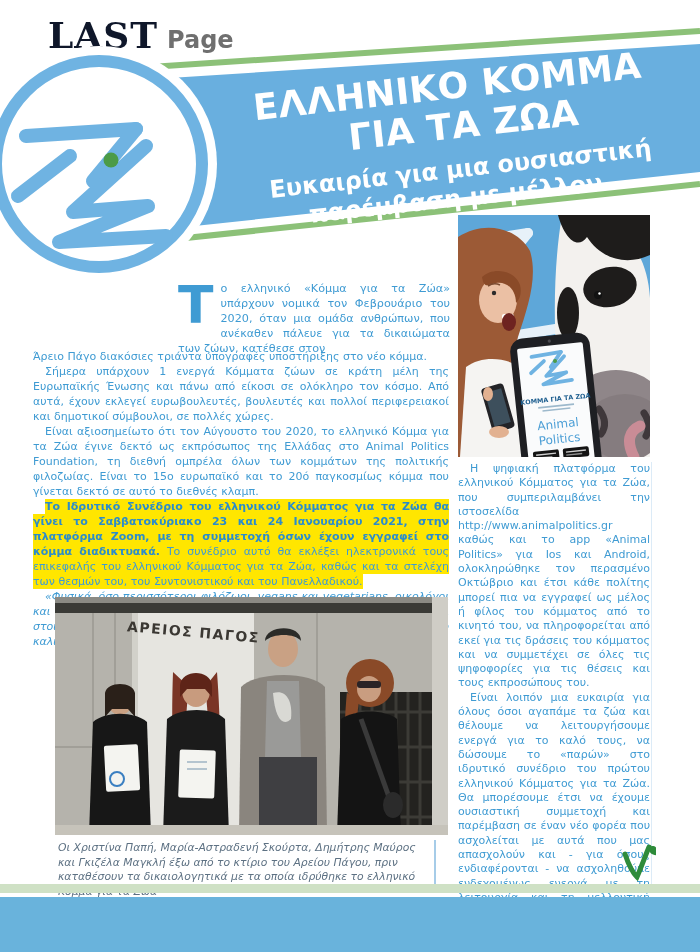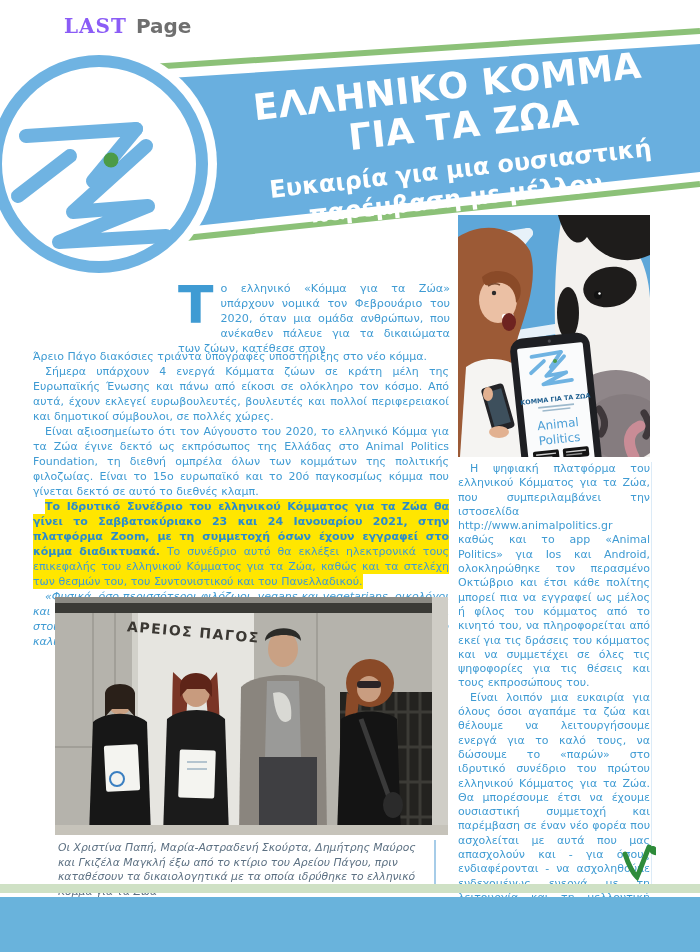--- a/index.html
+++ b/index.html
@@ -5,22 +5,22 @@
   html,body{margin:0;padding:0;}
   body{
     width:700px;height:952px;position:relative;overflow:hidden;
     background:#ffffff;
     font-family:"DejaVu Sans", sans-serif;
   }
   .abs{position:absolute;}
 
   
   #masthead{left:48px;top:14px;white-space:nowrap;}
-  #masthead .last{font-family:"DejaVu Serif", serif;font-weight:bold;font-size:20px;color:#8b5cf6;letter-spacing:1px;margin-left:16px;}
-  #masthead .page{font-family:"DejaVu Sans", sans-serif;font-weight:bold;font-size:20px;color:#6f6f6f;margin-left:9px;}
+  #masthead .last{font-family:"DejaVu Serif", serif;font-weight:bold;font-size:36px;color:#0f172a;letter-spacing:1px;}
+  #masthead .page{font-family:"DejaVu Sans", sans-serif;font-weight:bold;font-size:24px;color:#6f6f6f;margin-left:9px;}
 
   
   #header-art{left:0;top:0;width:700px;height:300px;pointer-events:none;}
 
   
   .bodytext{color:#3f9bd3;text-align:justify;}
   #para-narrow{left:178px;top:281px;width:272px;font-size:11.2px;line-height:15px;}
   #dropcap{float:left;font-size:52px;line-height:44px;font-weight:bold;color:#3f9bd3;margin:2px 7px 0 0;}
   #col-main{left:33px;top:349px;width:416px;font-size:11px;line-height:15px;}
   #col-main p{margin:0;text-indent:12px;}
@@ -151,21 +151,21 @@
   </svg>
 </div>
 
 <div class="abs bodytext" id="para-narrow">
   <span id="dropcap">Τ</span>
   <span>ο ελληνικό «Κόμμα για τα Ζώα» υπάρχουν νομικά τον Φεβρουάριο του 2020, όταν μια ομάδα ανθρώπων, που ανέκαθεν πάλευε για τα δικαιώματα των ζώων, κατέθεσε στον</span>
 </div>
 
 <div class="abs bodytext" id="col-main">
   <p class="noindent">Άρειο Πάγο διακόσιες τριάντα υπογραφές υποστήριξης στο νέο κόμμα.</p>
-  <p>Σήμερα υπάρχουν 4 ενεργά Κόμματα ζώων σε κράτη μέλη της Ευρωπαϊκής Ένωσης και πάνω από είκοσι σε ολόκληρο τον κόσμο. Από αυτά, έχουν εκλεγεί ευρωβουλευτές, βουλευτές και πολλοί περιφερειακοί και δημοτικοί σύμβουλοι, σε πολλές χώρες.</p>
+  <p>Σήμερα υπάρχουν 1 ενεργά Κόμματα ζώων σε κράτη μέλη της Ευρωπαϊκής Ένωσης και πάνω από είκοσι σε ολόκληρο τον κόσμο. Από αυτά, έχουν εκλεγεί ευρωβουλευτές, βουλευτές και πολλοί περιφερειακοί και δημοτικοί σύμβουλοι, σε πολλές χώρες.</p>
   <p>Είναι αξιοσημείωτο ότι τον Αύγουστο του 2020, το ελληνικό Κόμμα για τα Ζώα έγινε δεκτό ως εκπρόσωπος της Ελλάδας στο Animal Politics Foundation, τη διεθνή ομπρέλα όλων των κομμάτων της πολιτικής φιλοζωίας. Είναι το 15ο ευρωπαϊκό και το 20ό παγκοσμίως κόμμα που γίνεται δεκτό σε αυτό το διεθνές κλαμπ.</p>
   <p><span class="hl hl-bold">Το Ιδρυτικό Συνέδριο του ελληνικού Κόμματος για τα Ζώα θα γίνει το Σαββατοκύριακο 23 και 24 Ιανουαρίου 2021, στην πλατφόρμα Zoom, με τη συμμετοχή όσων έχουν εγγραφεί στο κόμμα διαδικτυακά.</span><span class="hl"> Το συνέδριο αυτό θα εκλέξει ηλεκτρονικά τους επικεφαλής του ελληνικού Κόμματος για τα Ζώα, καθώς και τα στελέχη των θεσμών του, του Συντονιστικού και του Πανελλαδικού.</span></p>
   <p class="quote">«Φυσικά, όσο περισσότεροι φιλόζωοι, vegans και vegetarians, οικολόγοι και γενικά άνθρωποι που θέλουν να είναι χρήσιμοι στα ζώα, στη φύση και στους ανθρώπους, συμμετέχουν σε αυτή την πολιτική γιορτή, τόσο καλύτερα θα μπορεί το νεοσύστατο</p>
 </div>
 
 <div class="abs bodytext" id="col-right">
   <p>Η ψηφιακή πλατφόρμα του ελληνικού Κόμματος για τα Ζώα, που συμπεριλαμβάνει την ιστοσελίδα http://www.animalpolitics.gr καθώς και το app «Animal Politics» για Ios και Android, ολοκληρώθηκε τον περασμένο Οκτώβριο και έτσι κάθε πολίτης μπορεί πια να εγγραφεί ως μέλος ή φίλος του κόμματος από το κινητό του, να πληροφορείται από εκεί για τις δράσεις του κόμματος και να συμμετέχει σε όλες τις ψηφοφορίες για τις θέσεις και τους εκπροσώπους του.</p>
   <p>Είναι λοιπόν μια ευκαιρία για όλους όσοι αγαπάμε τα ζώα και θέλουμε να λειτουργήσουμε ενεργά για το καλό τους, να δώσουμε το «παρών» στο ιδρυτικό συνέδριο του πρώτου ελληνικού Κόμματος για τα Ζώα. Θα μπορέσουμε έτσι να έχουμε ουσιαστική συμμετοχή και παρέμβαση σε έναν νέο φορέα που ασχολείται με αυτά που μας απασχολούν και - για όσους ενδιαφέρονται - να ασχοληθούμε ενδεχομένως ενεργά με τη λειτουργία και τη μελλοντική πορεία του.</p>
 
 </div>

